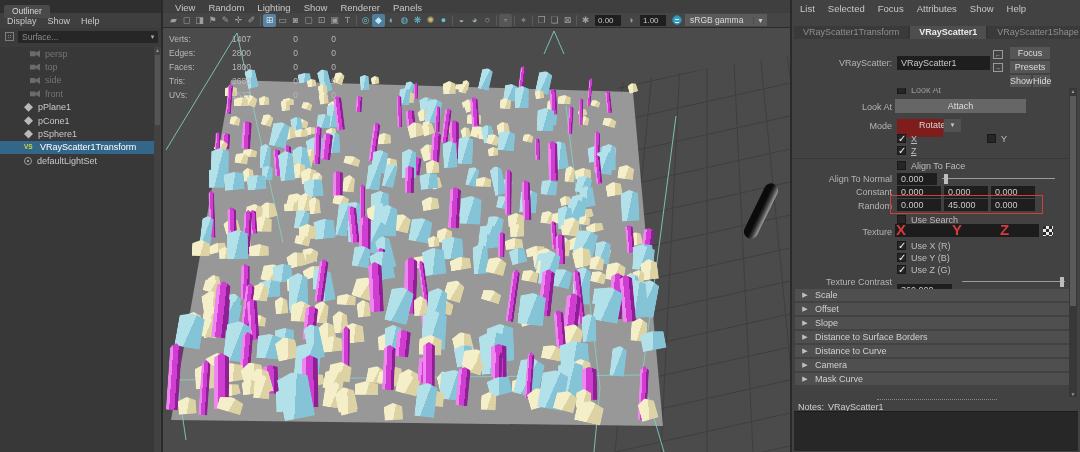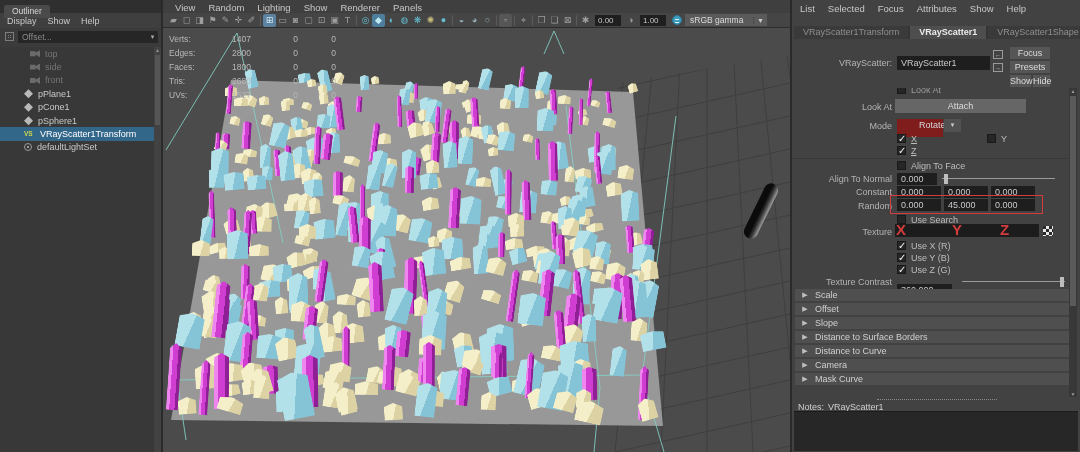--- a/index.html
+++ b/index.html
@@ -125,26 +125,30 @@
         <span class="menu-item">Display</span>
 
         <span class="menu-item">Show</span>
 
         <span class="menu-item">Help</span>
 
     </div>
     <div class="ol-searchrow">
       <span class="filter-icon"></span>
       <div class="search-box">
-        <span class="search-text">Offset...</span>
+        <span class="search-text">Surface...</span>
         <span class="dd-arrow">▾</span>
       </div>
     </div>
     <div class="ol-list">
 
+        <div class="ol-item muted">
+          <span class="ol-icon icon-camera"></span>
+          <span class="ol-label">persp</span>
+        </div>
 
         <div class="ol-item muted">
           <span class="ol-icon icon-camera"></span>
           <span class="ol-label">top</span>
         </div>
 
         <div class="ol-item muted">
           <span class="ol-icon icon-camera"></span>
           <span class="ol-label">side</span>
         </div>

